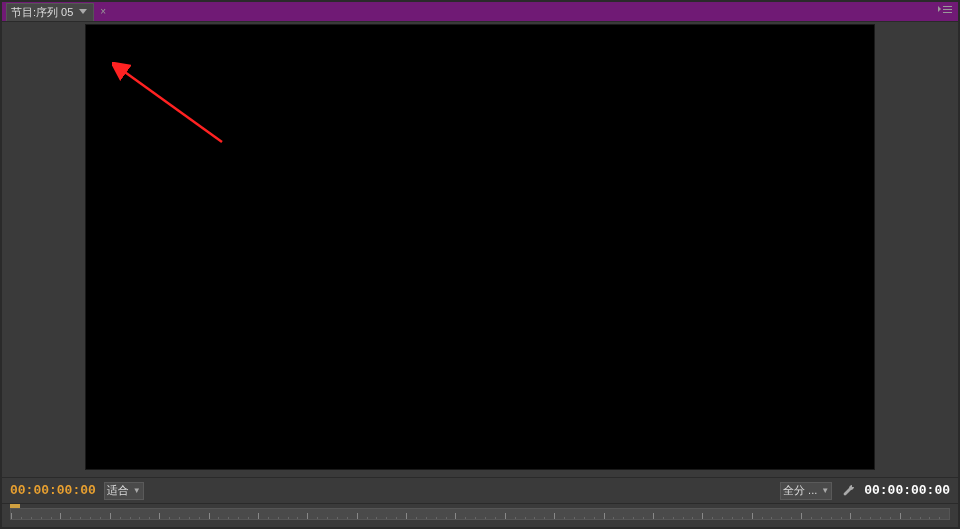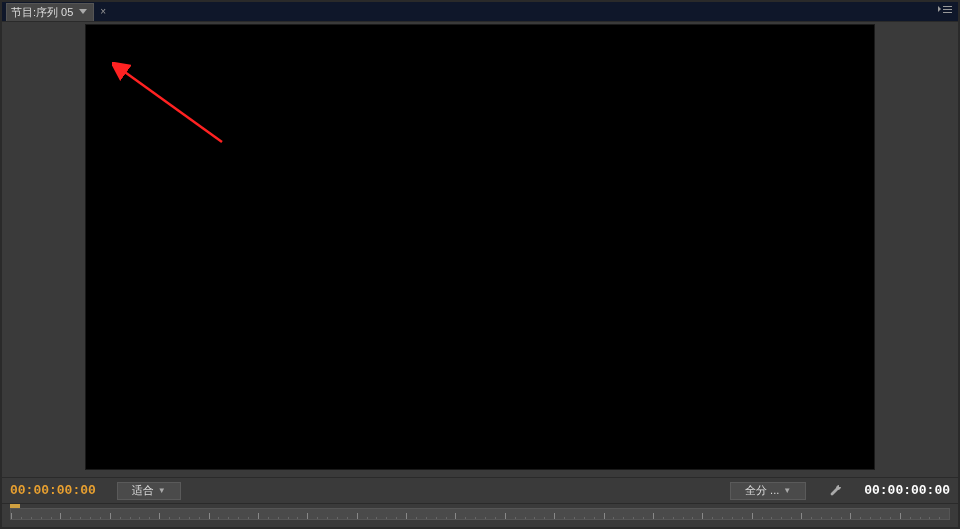--- a/index.html
+++ b/index.html
@@ -12,21 +12,21 @@
       height: 529px;
       overflow: hidden;
       position: relative;
       border: 2px solid #2a2a2a;
     }
     
     .tab-bar {
       display: flex;
       align-items: center;
       height: 20px;
-      background: #0f172a;
+      background: #701a75;
       border-bottom: 1px solid #2a2a2a;
       position: relative;
     }
     
     .tab {
       display: flex;
       align-items: center;
       height: 18px;
       background: #464646;
       border: 1px solid #555;
@@ -94,21 +94,21 @@
       pointer-events: none;
     }
     
     .controls-bar {
       height: 26px;
       background: #3a3a3a;
       border-top: 1px solid #2a2a2a;
       display: flex;
       align-items: center;
       padding: 0 8px;
-      gap: 21px;
+      gap: 8px;
     }
     
     .timecode {
       color: #e8a030;
       font-family: "Courier New", monospace;
       font-size: 13px;
       font-weight: bold;
     }
     
     .timecode-right {
@@ -118,21 +118,21 @@
       font-weight: bold;
       margin-left: auto;
     }
     
     .dropdown {
       display: flex;
       align-items: center;
       height: 18px;
       background: #4a4a4a;
       border: 1px solid #5a5a5a;
-      padding: 0 14px;
+      padding: 0 2px;
       color: #ddd;
       font-size: 11px;
       cursor: pointer;
       gap: 4px;
     }
     
     .dropdown .chevron {
       font-size: 8px;
       color: #aaa;
     }

